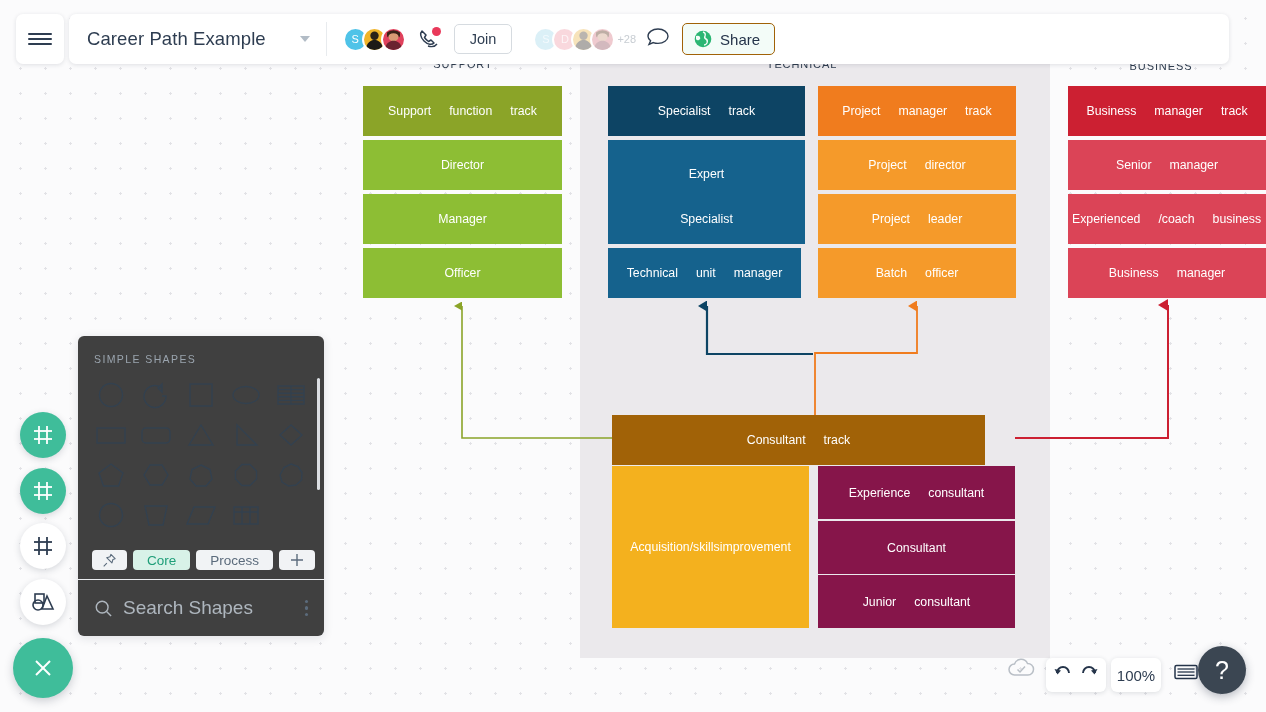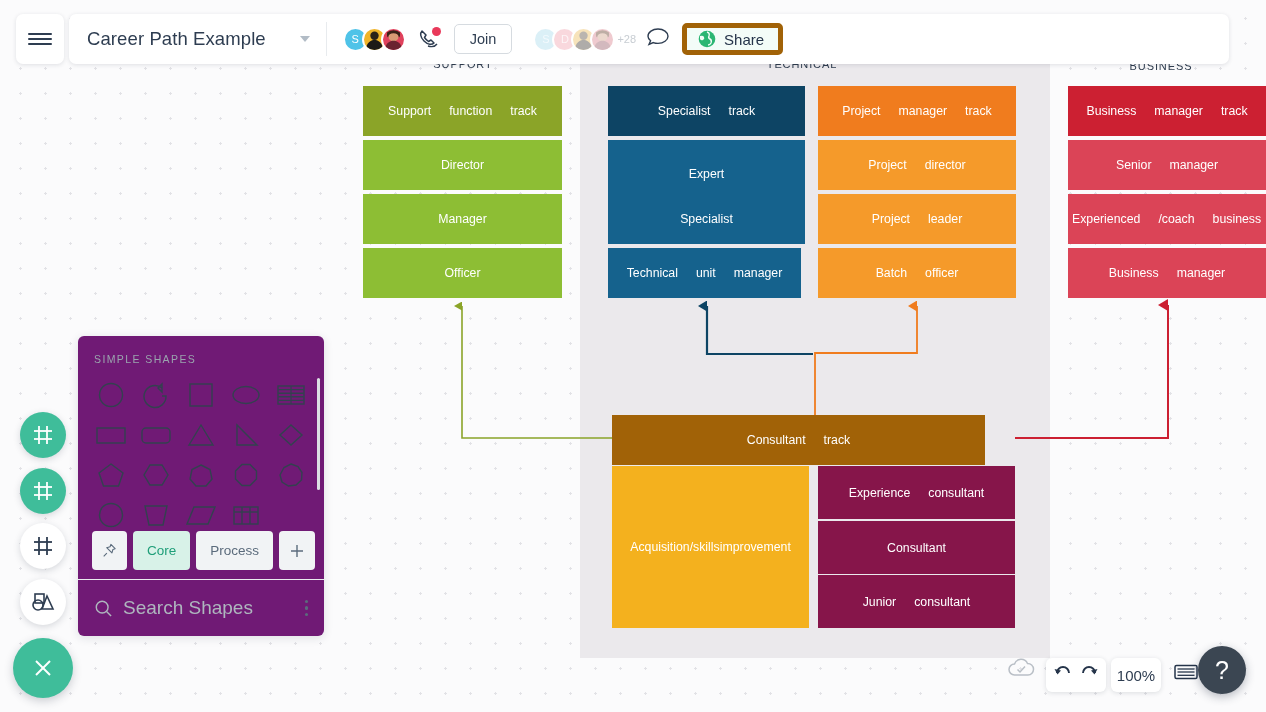--- a/index.html
+++ b/index.html
@@ -56,50 +56,50 @@
   .join-btn {
     margin-left: 14px; height: 30px; padding: 0 15px;
     border: 1px solid #d6dbe0; border-radius: 5px; background: #fff;
     font-size: 14.5px; color: #2e3d51; display: flex; align-items: center; cursor: pointer;
   }
   .av-muted { opacity: .55; }
   .plusn { font-size: 11px; color: #9aa4ae; margin-left: 2px; }
   .chat-icon { margin-left: 10px; cursor: pointer; }
   .share-btn {
     margin-left: 12px; height: 32px; padding: 0 14px 0 10px;
-    border: 5px solid #a16207; border-radius: 5px; background: #f3fcf8;
+    border: 1px solid #a16207; border-radius: 5px; background: #f3fcf8;
     font-size: 15px; color: #25344a; display: flex; align-items: center; gap: 7px; cursor: pointer;
   }
 
   
   .gray-panel { position: absolute; background: #ebe9ec; }
   .col-head {
     position: absolute; font-size: 11px; letter-spacing: .9px;
     color: #2f3d4e; text-align: center; font-weight: 400;
   }
   .node {
     position: absolute; color: #fff; display: flex;
     align-items: center; justify-content: center; text-align: center;
     font-size: 12.3px; line-height: 16px; padding: 2px 6px; cursor: pointer;
   }
   .node .w + .w { margin-left: 18px; }
 
   
   .shapes-panel {
     position: absolute; left: 78px; top: 336px; width: 246px; height: 300px;
-    background: #701a75; border-radius: 6px; box-shadow: 0 2px 10px rgba(30,40,60,.13);
+    background: #404040; border-radius: 6px; box-shadow: 0 2px 10px rgba(30,40,60,.13);
     overflow: hidden; z-index: 30;
   }
   .shapes-title { font-size: 10.5px; letter-spacing: 1.4px; color: #9aa4ae; padding: 17px 0 0 16px; }
   .shape-grid { display: grid; grid-template-columns: repeat(5, 1fr); padding: 10px 10px 0 10px; }
   .shape-cell { height: 40px; display: flex; align-items: center; justify-content: center; cursor: pointer; }
   .panel-scroll { position: absolute; right: 4px; top: 42px; width: 3px; height: 112px; background: #dcdfe3; border-radius: 3px; }
   .tabrow { position: absolute; left: 0; bottom: 66px; width: 100%; display: flex; gap: 6px; padding: 0 14px; align-items: center; }
   .tab {
-    height: 39px; padding: 0 14px; border-radius: 4px; background: #f1f3f5;
+    height: 20px; padding: 0 14px; border-radius: 4px; background: #f1f3f5;
     font-size: 13.5px; color: #5b6b7c; display: flex; align-items: center; cursor: pointer; margin-top: 24px;
   }
   .tab.active { background: #d8f2e8; color: #1e9e78; }
   .tab.sq { padding: 0 10px; }
   .panel-divider { position: absolute; left: 0; bottom: 56px; width: 100%; height: 1px; background: #eaecef; }
   .searchrow { position: absolute; left: 0; bottom: 0; width: 100%; height: 56px; display: flex; align-items: center; padding: 0 16px; }
   .search-ph { font-size: 19px; color: #aeb6be; margin-left: 10px; }
   .kebab { margin-left: auto; display: flex; flex-direction: column; gap: 3px; cursor: pointer; }
   .kebab i { width: 3.5px; height: 3.5px; border-radius: 50%; background: #5b6b7c; display: block; }
 

